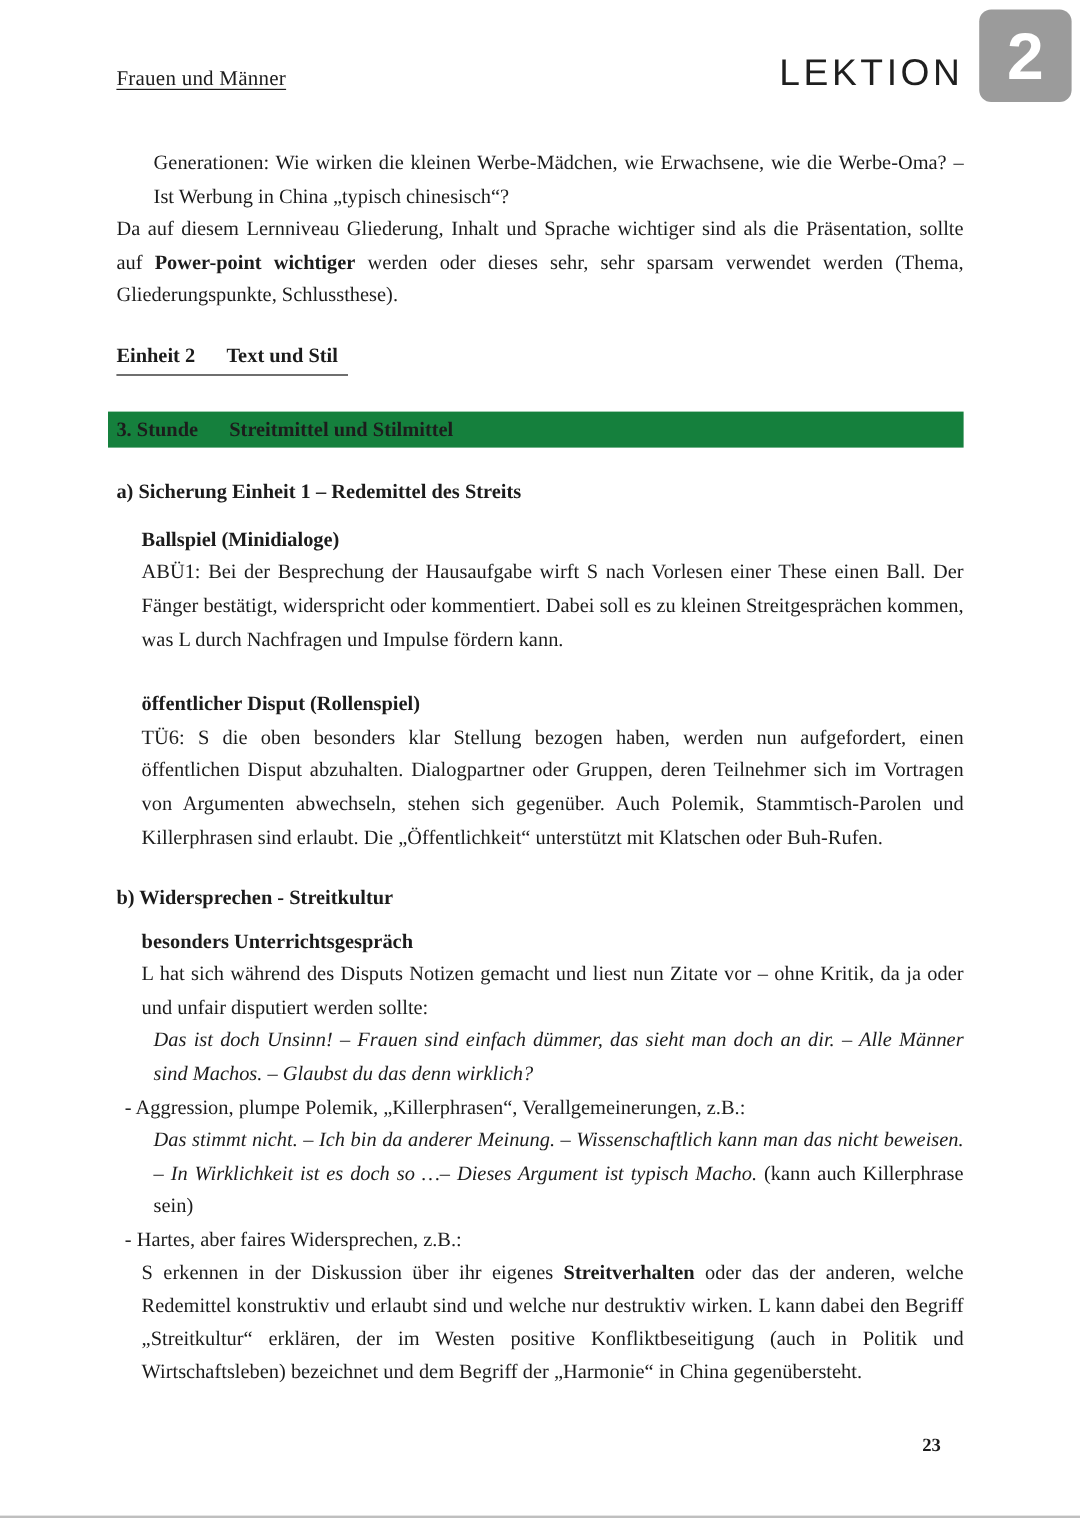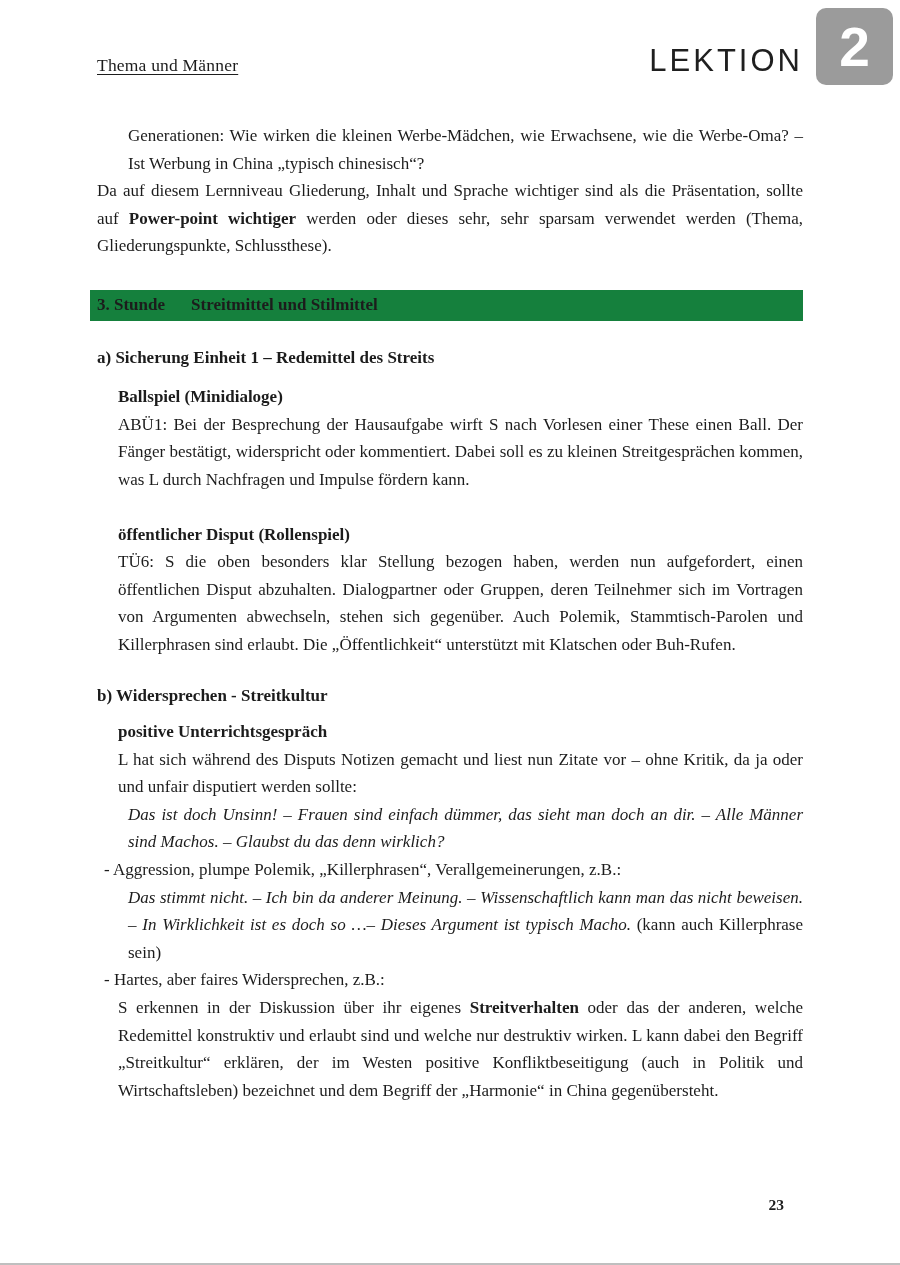--- a/index.html
+++ b/index.html
@@ -110,41 +110,42 @@
     height: 2px;
     background: #bfbfbf;
   }
 </style>
 </head>
 <body>
 
 <div class="content">
 
   <div class="page-header">
-    <span class="running-title">Thema und Männer</span>
+    <span class="running-title">Frauen und Männer</span>
     <span class="lektion-label">LEKTION</span>
   </div>
 
   <p class="just ind-2">Generationen: Wie wirken die kleinen Werbe-Mädchen, wie Erwachsene, wie die Werbe-Oma? – Ist Werbung in China „typisch chinesisch“?</p>
   <p class="just"><span>Da auf diesem Lernniveau Gliederung, Inhalt und Sprache wichtiger sind als die Präsentation, sollte auf </span><span class="bold">Power-point wichtiger</span><span> werden oder dieses sehr, sehr sparsam verwendet werden (Thema, Gliederungspunkte, Schlussthese).</span></p>
 
+  <h2 class="einheit-heading"><span class="u-wrap"><span>Einheit 2</span><span class="gap-span">Text und Stil</span></span></h2>
 
   <h3 class="stunde-bar"><span>3. Stunde</span><span class="gap-span">Streitmittel und Stilmittel</span></h3>
 
   <h4 class="sec-heading">a) Sicherung Einheit 1 – Redemittel des Streits</h4>
 
   <p class="sub-title ind-1 mt-block">Ballspiel (Minidialoge)</p>
   <p class="just ind-1">ABÜ1: Bei der Besprechung der Hausaufgabe wirft S nach Vorlesen einer These einen Ball. Der Fänger bestätigt, widerspricht oder kommentiert. Dabei soll es zu kleinen Streitgesprächen kommen, was L durch Nachfragen und Impulse fördern kann.</p>
 
   <p class="sub-title ind-1 mt-para">öffentlicher Disput (Rollenspiel)</p>
   <p class="just ind-1">TÜ6: S die oben besonders klar Stellung bezogen haben, werden nun aufgefordert,  einen öffentlichen Disput abzuhalten. Dialogpartner oder Gruppen, deren Teilnehmer sich im Vortragen von Argumenten abwechseln, stehen sich gegenüber. Auch Polemik, Stammtisch-Parolen und Killerphrasen sind erlaubt. Die „Öffentlichkeit“ unterstützt mit Klatschen oder Buh-Rufen.</p>
 
   <h4 class="sec-heading">b) Widersprechen - Streitkultur</h4>
 
-  <p class="sub-title ind-1 mt-small">positive Unterrichtsgespräch</p>
+  <p class="sub-title ind-1 mt-small">besonders Unterrichtsgespräch</p>
   <p class="just ind-1">L hat sich während des Disputs Notizen gemacht und liest nun Zitate vor – ohne Kritik, da ja oder und unfair disputiert werden sollte:</p>
 
   <p class="just ind-2 italic">Das ist doch Unsinn! – Frauen sind einfach dümmer, das sieht man doch an dir. – Alle Männer sind Machos. – Glaubst du das denn wirklich?</p>
   <p class="just bullet-line">- Aggression, plumpe Polemik, „Killerphrasen“, Verallgemeinerungen, z.B.:</p>
 
   <p class="just ind-2"><span class="italic">Das stimmt nicht. – Ich bin da anderer Meinung. – Wissenschaftlich kann man das nicht beweisen. – In Wirklichkeit ist es doch so …– Dieses Argument ist typisch Macho.</span><span> (kann auch Killerphrase sein)</span></p>
   <p class="just bullet-line">- Hartes, aber faires Widersprechen, z.B.:</p>
 
   <p class="just ind-1"><span>S erkennen in der Diskussion über ihr eigenes </span><span class="bold">Streitverhalten</span><span> oder das der anderen, welche Redemittel konstruktiv und erlaubt sind und welche nur destruktiv wirken. L kann dabei den Begriff „Streitkultur“ erklären, der im Westen positive Konfliktbeseitigung (auch in Politik und Wirtschaftsleben) bezeichnet und dem Begriff der „Harmonie“ in China gegenübersteht.</span></p>
 

